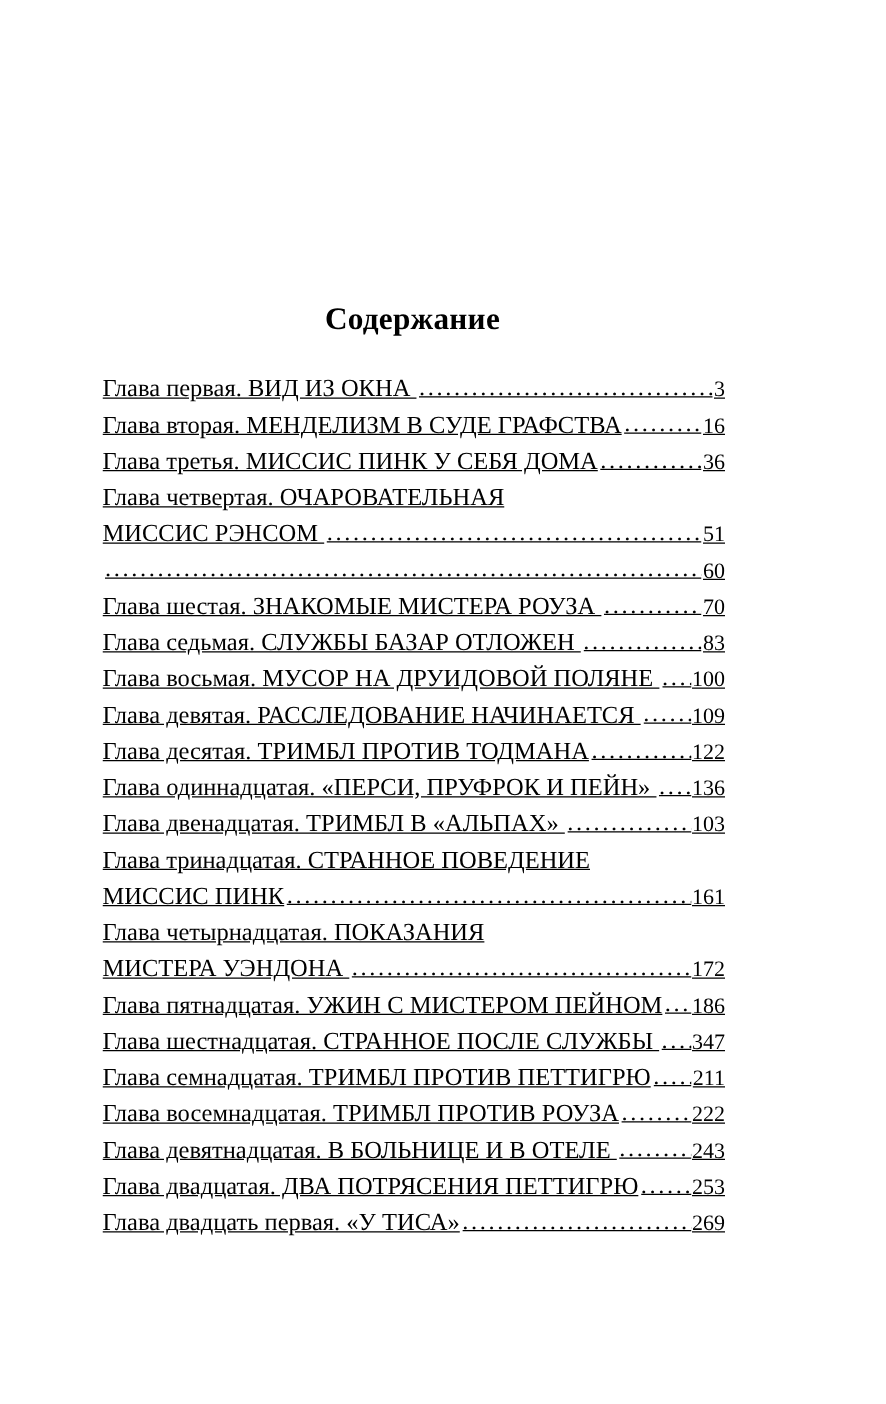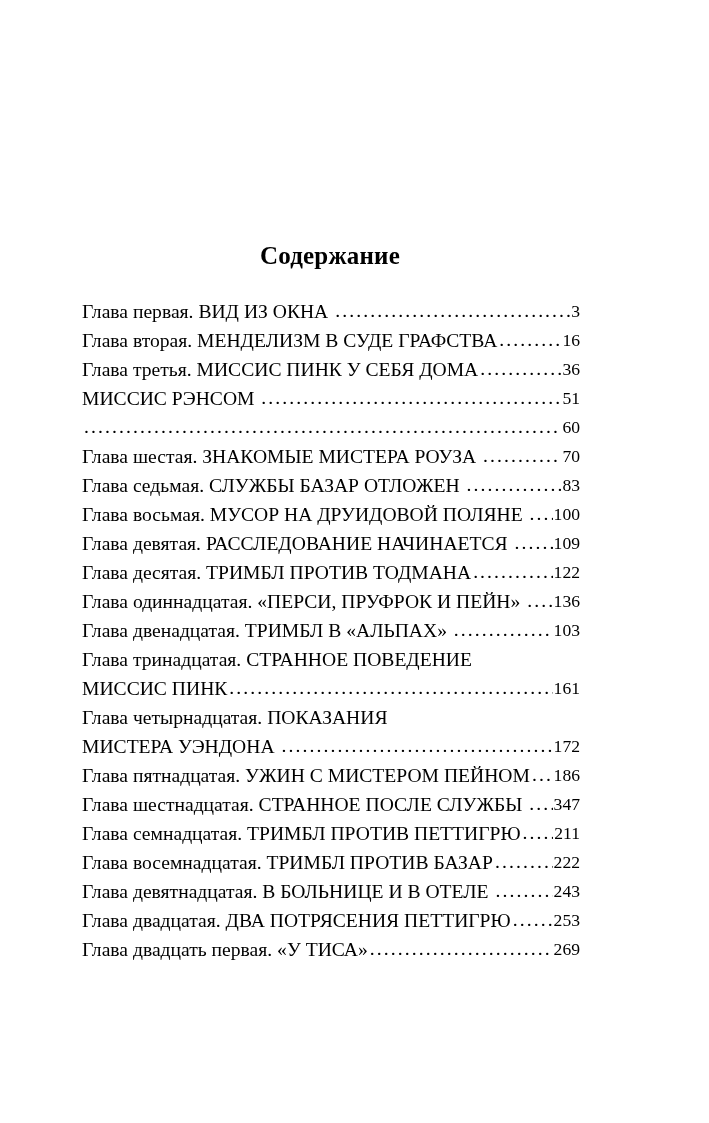--- a/index.html
+++ b/index.html
@@ -53,20 +53,21 @@
   
   .toc-line {
     display: flex;
     align-items: flex-end;
     width: 100%;
     height: 29px;
     font-size: 19.6px;
     line-height: 29px;
     white-space: nowrap;
     overflow: hidden;
+    text-decoration: underline;
   }
 
   .toc-text {
     flex: 0 0 auto;
     white-space: pre;
   }
 
   
   .toc-leader {
     flex: 1 1 auto;
@@ -112,20 +113,23 @@
         </div>
       </div>
       <div class="toc-entry">
         <div class="toc-line">
           <span class="toc-text">Глава третья. МИССИС ПИНК У СЕБЯ ДОМА</span>
           <span class="toc-leader"></span>
           <span class="toc-page">36</span>
         </div>
       </div>
       <div class="toc-entry">
+        <div class="toc-line nolead">
+          <span class="toc-text">Глава четвертая. ОЧАРОВАТЕЛЬНАЯ</span>
+        </div>
         <div class="toc-line">
           <span class="toc-text">МИССИС РЭНСОМ </span>
           <span class="toc-leader"></span>
           <span class="toc-page">51</span>
         </div>
       </div>
       <div class="toc-entry">
         <div class="toc-line">
           <span class="toc-leader"></span>
           <span class="toc-page">60</span>
@@ -216,21 +220,21 @@
       </div>
       <div class="toc-entry">
         <div class="toc-line">
           <span class="toc-text">Глава семнадцатая. ТРИМБЛ ПРОТИВ ПЕТТИГРЮ</span>
           <span class="toc-leader"></span>
           <span class="toc-page">211</span>
         </div>
       </div>
       <div class="toc-entry">
         <div class="toc-line">
-          <span class="toc-text">Глава восемнадцатая. ТРИМБЛ ПРОТИВ БАЗАР</span>
+          <span class="toc-text">Глава восемнадцатая. ТРИМБЛ ПРОТИВ РОУЗА</span>
           <span class="toc-leader"></span>
           <span class="toc-page">222</span>
         </div>
       </div>
       <div class="toc-entry">
         <div class="toc-line">
           <span class="toc-text">Глава девятнадцатая. В БОЛЬНИЦЕ И В ОТЕЛЕ </span>
           <span class="toc-leader"></span>
           <span class="toc-page">243</span>
         </div>

